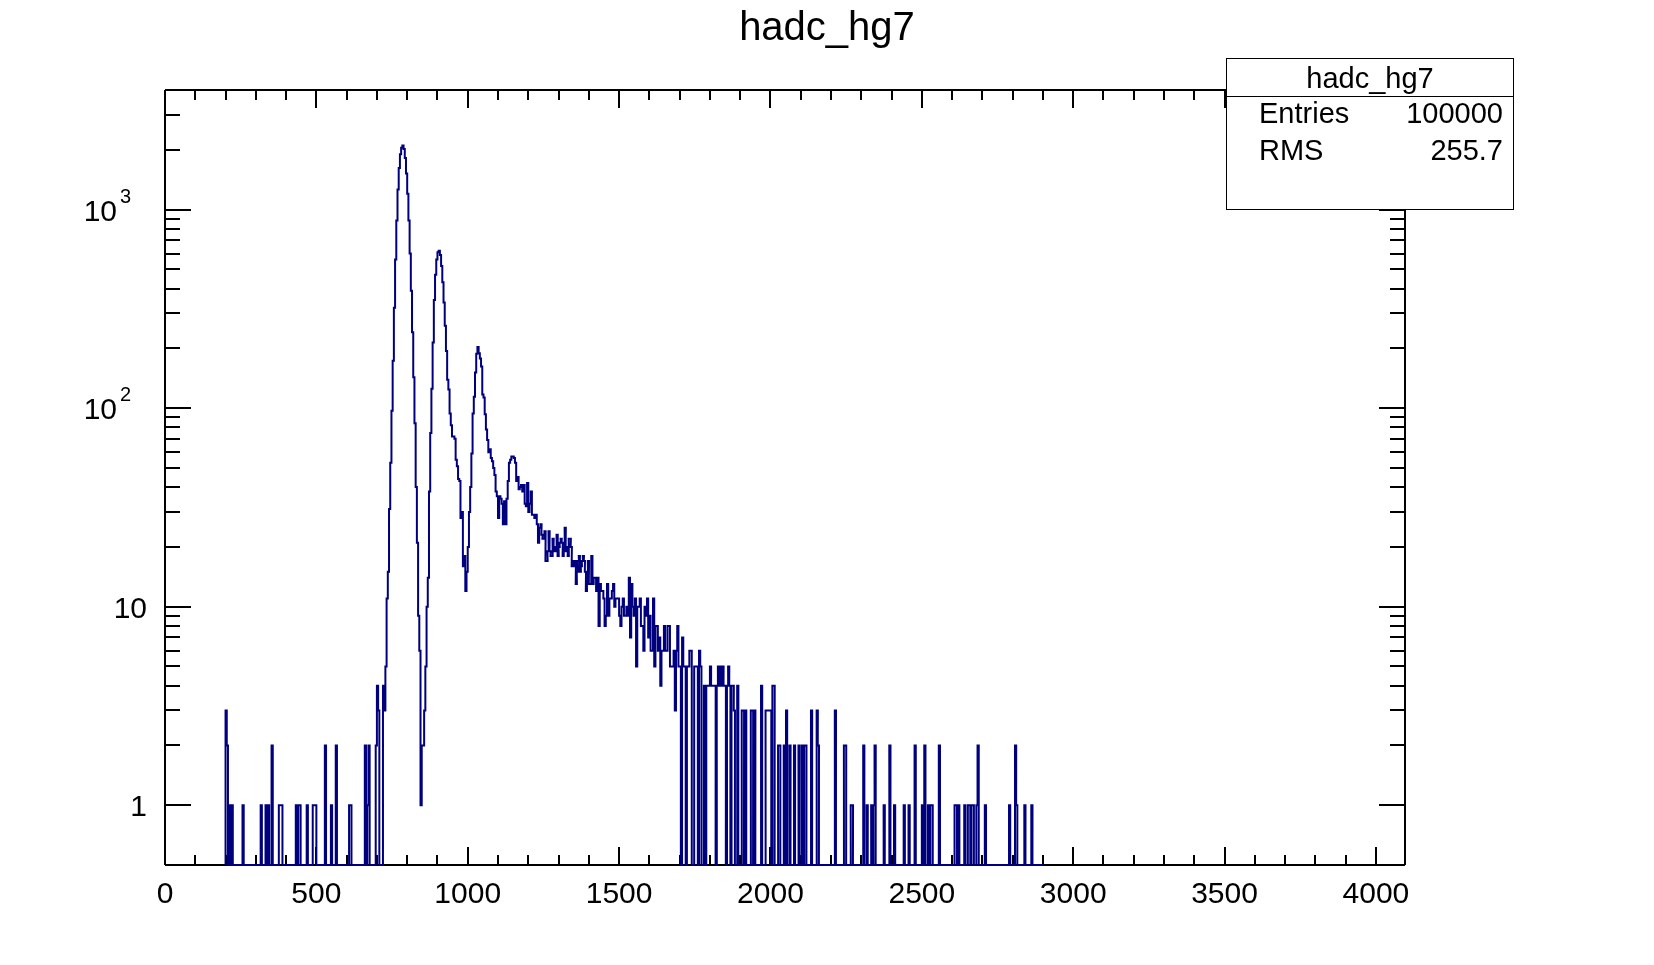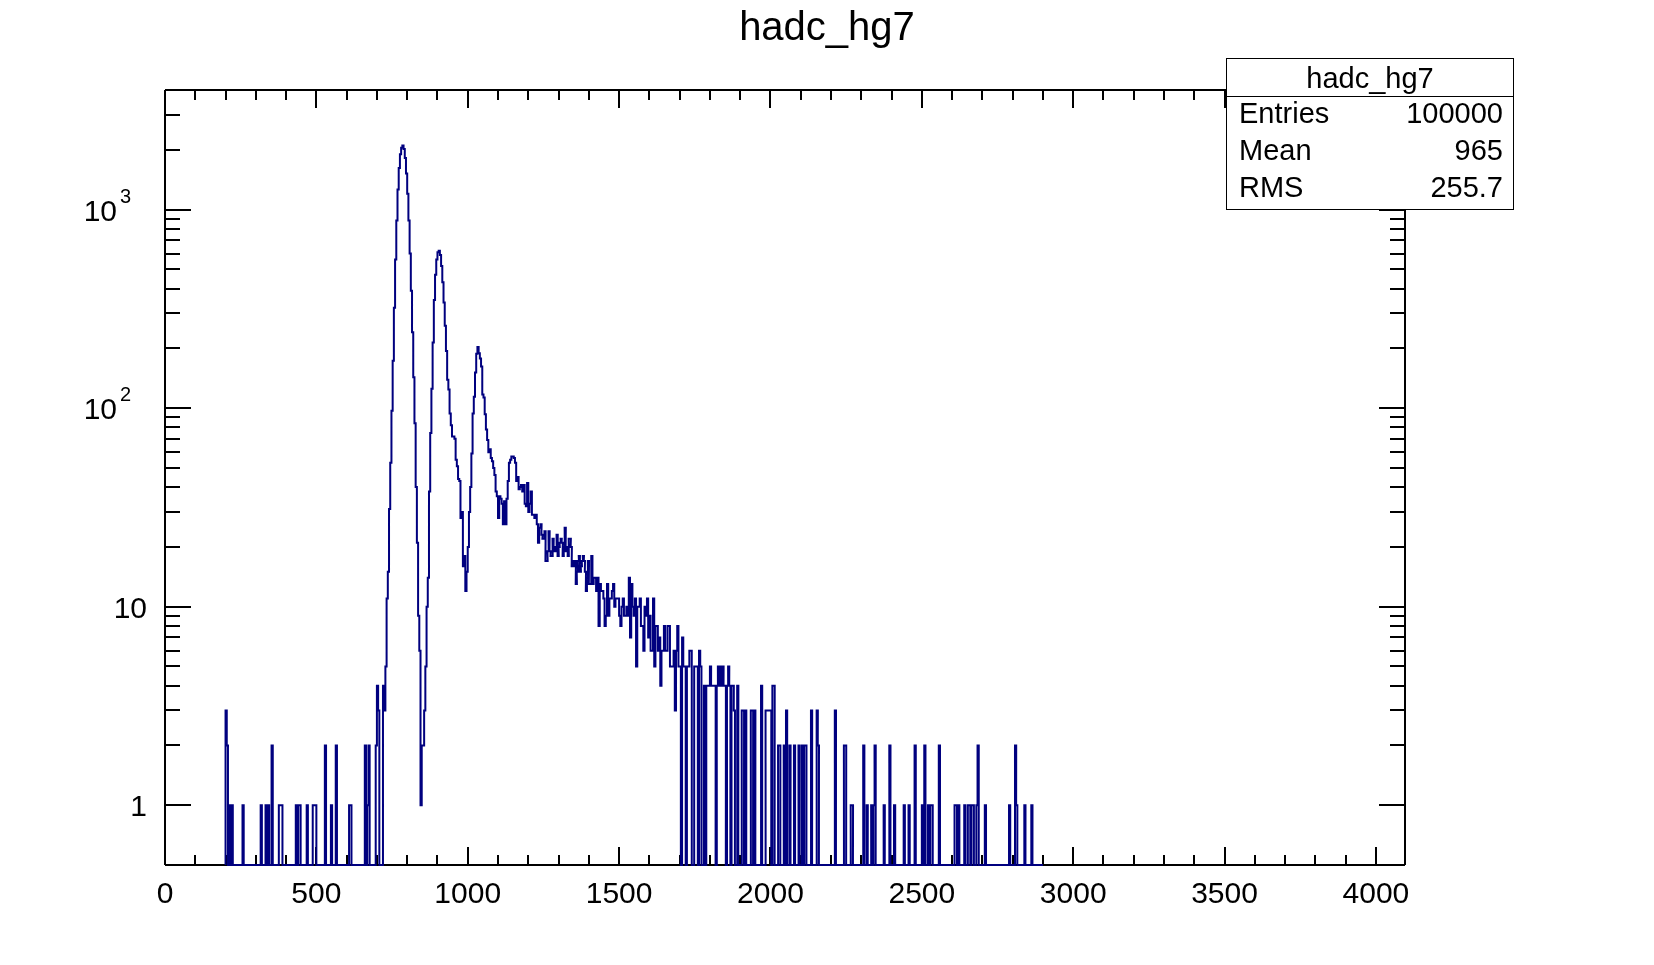--- a/index.html
+++ b/index.html
@@ -65,21 +65,21 @@
     overflow: hidden;
   }
   .stats-row {
     display: flex;
     justify-content: space-between;
     padding: 2px 10px 2px 12px;
     height: 37px;
     box-sizing: border-box;
     white-space: nowrap;
   }
-  .stats-key { text-align: right; }
+  .stats-key { text-align: right; margin-left: 20px; }
   .stats-val { text-align: center; }
 </style>
 </head>
 <body>
 
 <div id="canvas-root">
 
   <div id="plot-title">hadc_hg7</div>
 
   <svg id="plot-svg" width="1654" height="965">
@@ -263,22 +263,18 @@
       </g>
   </svg>
 
   <div id="stats-box" style="left: 1226px; top: 58px; width: 288px; height: 152px;">
     <div id="stats-title">hadc_hg7</div>
     <div class="stats-row">
       <span class="stats-key">Entries</span>
       <span class="stats-val">100000</span>
     </div>
     <div class="stats-row">
-      <span class="stats-key">Mean</span>
-      <span class="stats-val">965</span>
-    </div>
-    <div class="stats-row">
       <span class="stats-key">RMS</span>
       <span class="stats-val">255.7</span>
     </div>
   </div>
 
 </div>
 
 </body></html>

